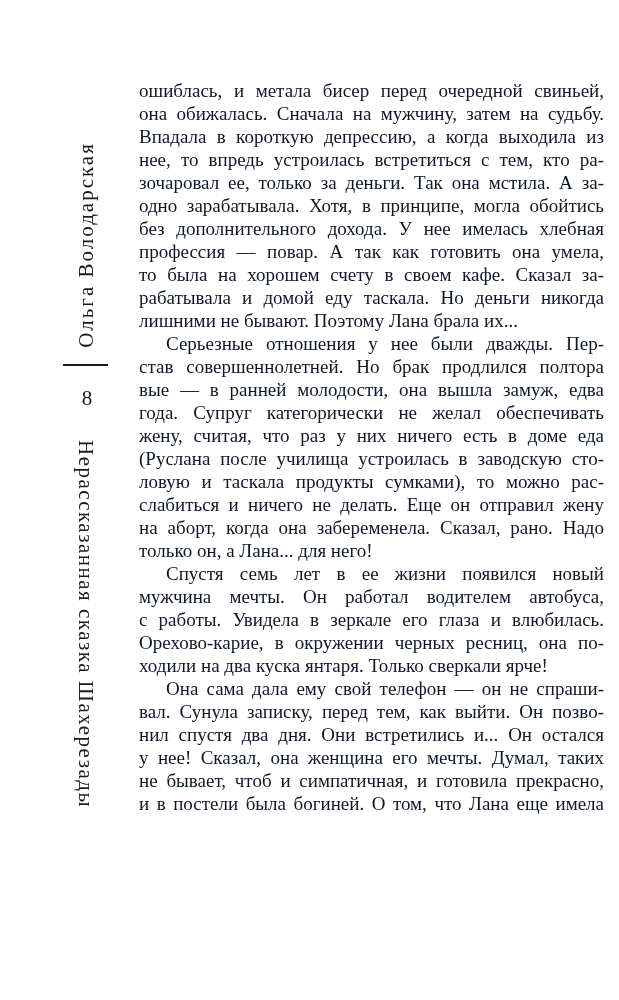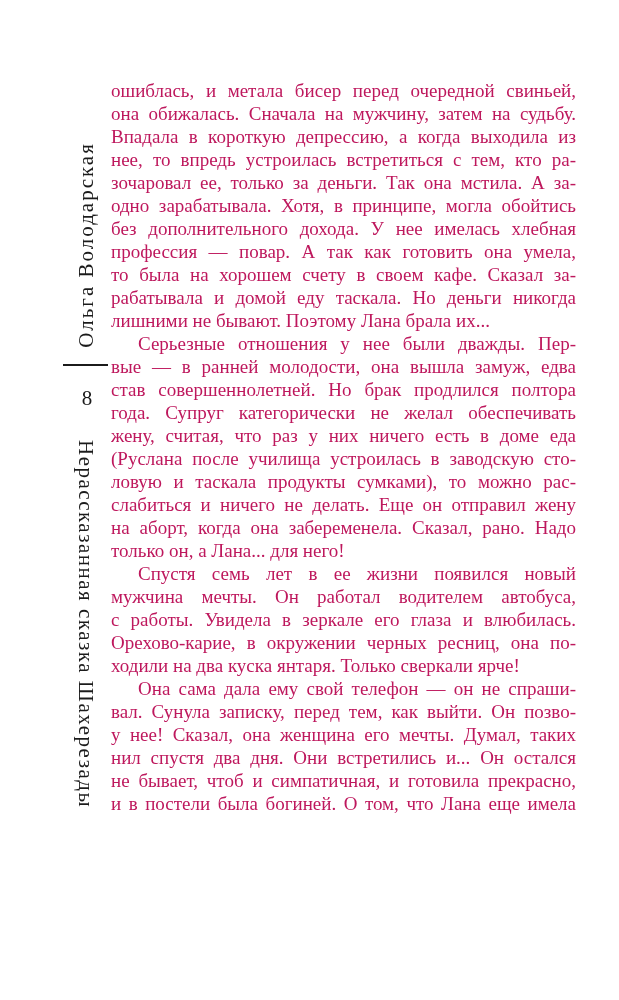--- a/index.html
+++ b/index.html
@@ -62,24 +62,24 @@
     text-align: center;
     font-size: 21px;
     letter-spacing: 1.5px;
     color: #1b1b1b;
     white-space: nowrap;
   }
 
   
   .page-text {
     position: absolute;
-    left: 111px;
+    left: 139px;
     top: 79px;
     width: 465px;
-    color: #be185d;
+    color: #0f172a;
   }
   .line {
     height: 23px;
     line-height: 23px;
     font-size: 19px;
     text-align: justify;
     text-align-last: justify;
     overflow: hidden;
     white-space: normal;
   }
@@ -110,33 +110,33 @@
     <div class="line">Впадала в короткую депрессию, а когда выходила из</div>
     <div class="line">нее, то впредь устроилась встретиться с тем, кто ра-</div>
     <div class="line">зочаровал ее, только за деньги. Так она мстила. А за-</div>
     <div class="line">одно зарабатывала. Хотя, в принципе, могла обойтись</div>
     <div class="line">без дополнительного дохода. У нее имелась хлебная</div>
     <div class="line">профессия — повар. А так как готовить она умела,</div>
     <div class="line">то была на хорошем счету в своем кафе. Сказал за-</div>
     <div class="line">рабатывала и домой еду таскала. Но деньги никогда</div>
     <div class="line left">лишними не бывают. Поэтому Лана брала их...</div>
     <div class="line indent">Серьезные отношения у нее были дважды. Пер-</div>
+    <div class="line">став совершеннолетней. Но брак продлился полтора</div>
     <div class="line">вые — в ранней молодости, она вышла замуж, едва</div>
-    <div class="line">став совершеннолетней. Но брак продлился полтора</div>
     <div class="line">года. Супруг категорически не желал обеспечивать</div>
     <div class="line">жену, считая, что раз у них ничего есть в доме еда</div>
     <div class="line">(Руслана после училища устроилась в заводскую сто-</div>
     <div class="line">ловую и таскала продукты сумками), то можно рас-</div>
     <div class="line">слабиться и ничего не делать. Еще он отправил жену</div>
     <div class="line">на аборт, когда она забеременела. Сказал, рано. Надо</div>
     <div class="line left">только он, а Лана... для него!</div>
     <div class="line indent">Спустя семь лет в ее жизни появился новый</div>
     <div class="line">мужчина мечты. Он работал водителем автобуса,</div>
     <div class="line">с работы. Увидела в зеркале его глаза и влюбилась.</div>
     <div class="line">Орехово-карие, в окружении черных ресниц, она по-</div>
     <div class="line left">ходили на два куска янтаря. Только сверкали ярче!</div>
     <div class="line indent">Она сама дала ему свой телефон — он не спраши-</div>
     <div class="line">вал. Сунула записку, перед тем, как выйти. Он позво-</div>
+    <div class="line">нил спустя два дня. Они встретились и... Он остался</div>
     <div class="line">у нее! Сказал, она женщина его мечты. Думал, таких</div>
-    <div class="line">нил спустя два дня. Они встретились и... Он остался</div>
     <div class="line">не бывает, чтоб и симпатичная, и готовила прекрасно,</div>
     <div class="line">и в постели была богиней. О том, что Лана еще имела</div>
   </div>
 
 </body></html>

